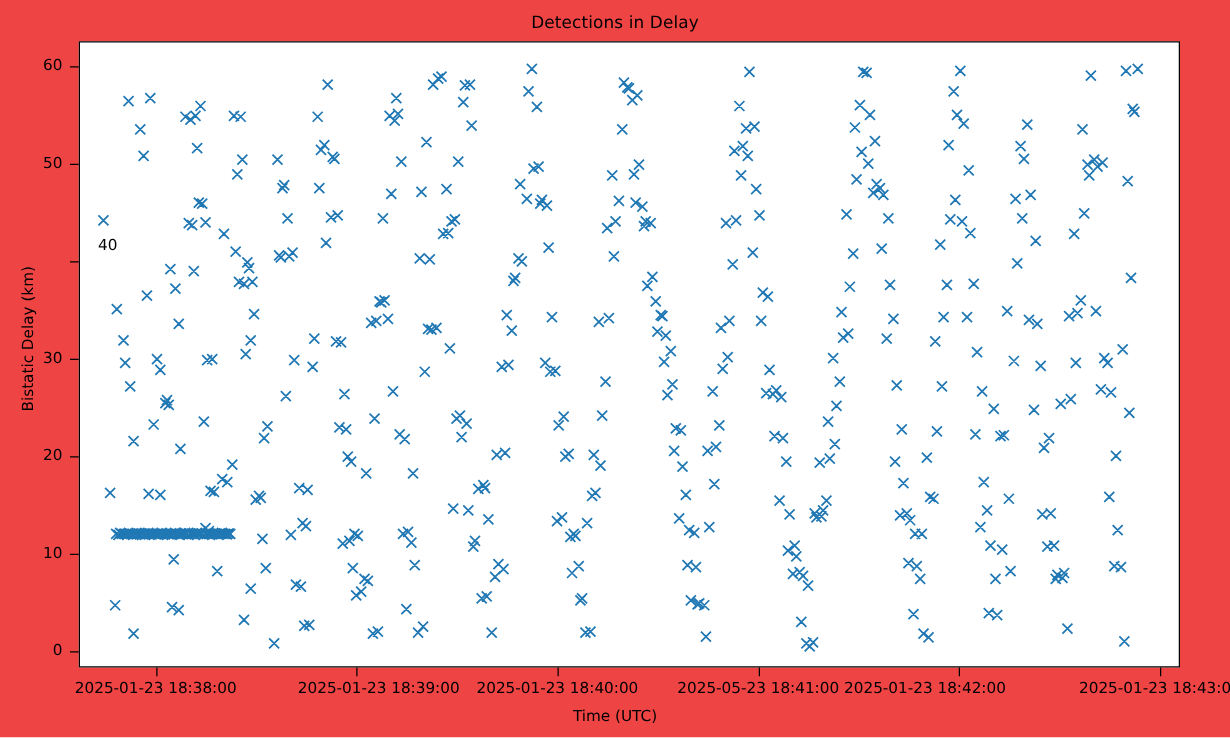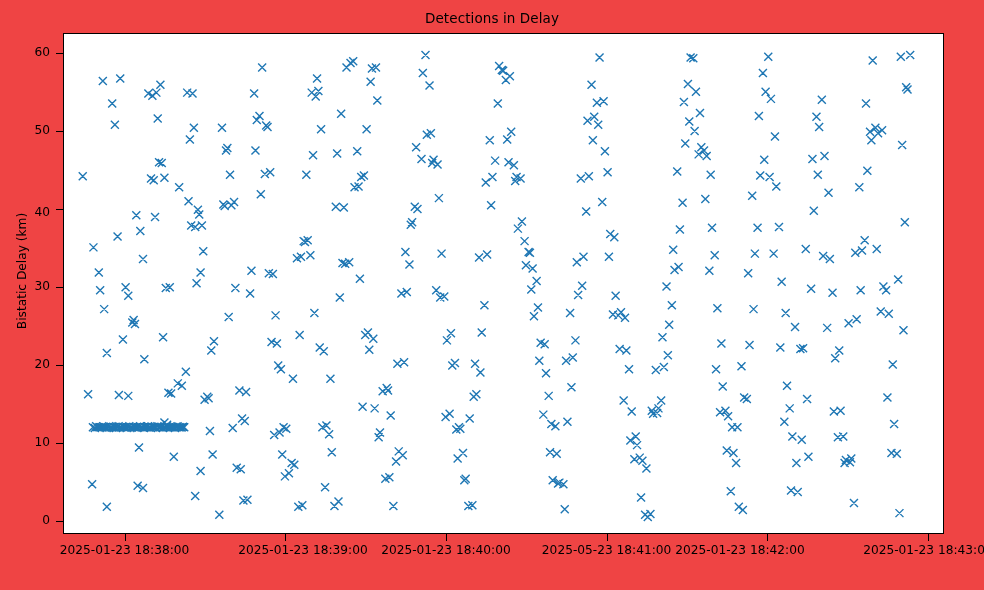--- a/index.html
+++ b/index.html
@@ -128,21 +128,21 @@
   <div id="y-ticks-layer">
       <div class="ytick" style="top: 521.495px;"></div>
       <div class="ytick-label" style="top: 513.495px; left: 0px; width: 50px;">0</div>
       <div class="ytick" style="top: 443.335px;"></div>
       <div class="ytick-label" style="top: 435.335px; left: 0px; width: 50px;">10</div>
       <div class="ytick" style="top: 365.176px;"></div>
       <div class="ytick-label" style="top: 357.176px; left: 0px; width: 50px;">20</div>
       <div class="ytick" style="top: 287.017px;"></div>
       <div class="ytick-label" style="top: 279.017px; left: 0px; width: 50px;">30</div>
       <div class="ytick" style="top: 208.858px;"></div>
-      <div class="ytick-label" style="top: 205px; left: 0px; width: 50px;">40</div>
+      <div class="ytick-label" style="top: 189px; left: 0px; width: 50px; padding-left: 44px;">40</div>
       <div class="ytick" style="top: 130.699px;"></div>
       <div class="ytick-label" style="top: 122.699px; left: 0px; width: 50px;">50</div>
       <div class="ytick" style="top: 52.5398px;"></div>
       <div class="ytick-label" style="top: 44.5398px; left: 0px; width: 50px;">60</div>
     </div>
   <div id="x-ticks-layer">
       <div class="xtick" style="left: 124.59px;"></div>
       <div class="xtick-label" style="left: 124.59px;">2025-01-23 18:38:00</div>
       <div class="xtick" style="left: 285.258px;"></div>
       <div class="xtick-label" style="left: 303px;">2025-01-23 18:39:00</div>
@@ -153,14 +153,15 @@
       <div class="xtick" style="left: 767.264px;"></div>
       <div class="xtick-label" style="left: 740px;">2025-01-23 18:42:00</div>
       <div class="xtick" style="left: 927.933px;"></div>
       <div class="xtick-label" style="left: 927.933px;">2025-01-23 18:43:00</div>
     </div>
 
   <div id="ylabel-wrap">
     <div id="ylabel">Bistatic Delay (km)</div>
   </div>
 
+  <div id="xlabel">Time (UTC)</div>
 
 </div>
 
 </body></html>

